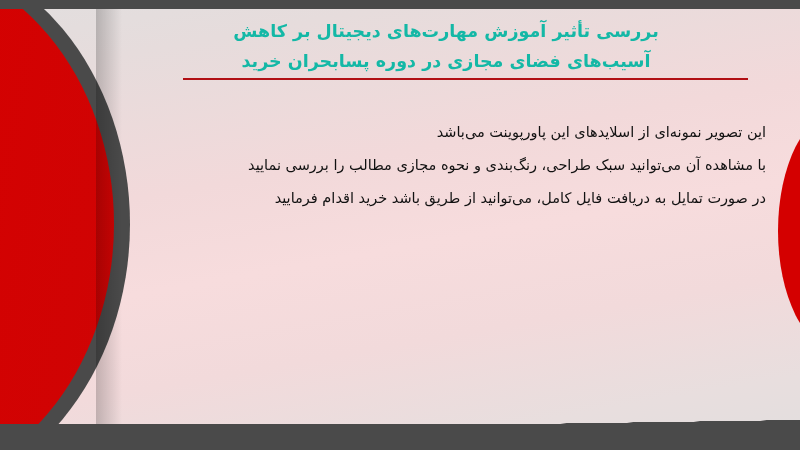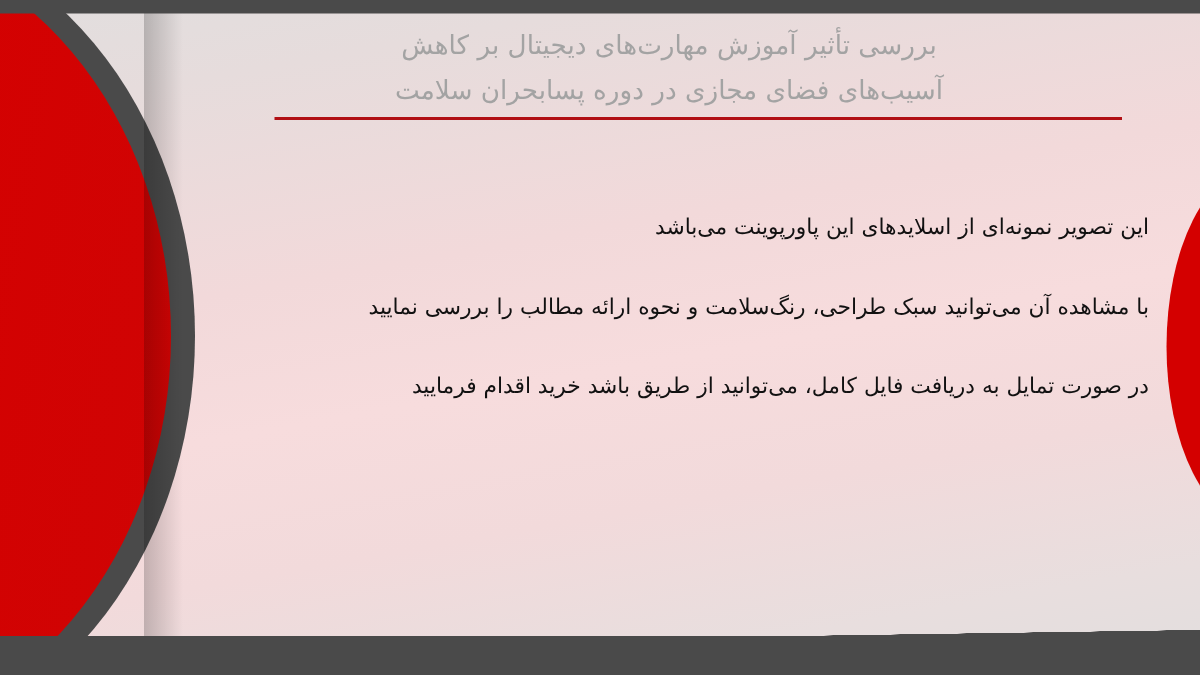--- a/index.html
+++ b/index.html
@@ -108,23 +108,23 @@
   }
 
   .title-block {
     position: absolute;
     right: 18px;
     top: 8px;
     width: 640px;
     text-align: center;
   }
   .title-line {
-    color: #a3a3a3;
+    color: #14b8a6;
     font-size: 17.5px;
-    font-weight: normal;
+    font-weight: bold;
     line-height: 30px;
     white-space: nowrap;
     letter-spacing: -0.1px;
   }
   .title-rule {
     margin-top: 2px;
     margin-right: 18px;
     height: 2px;
     background: #b10f14;
     width: 565px;
@@ -135,21 +135,20 @@
     right: 18px;
     top: 108px;
     width: 628px;
     text-align: right;
   }
   .body-line {
     color: #111111;
     font-size: 14.5px;
     line-height: 33px;
     white-space: nowrap;
-    margin-top: 20px;
   }
 </style>
 </head>
 <body>
 
 <div id="slide">
 
   <div class="surface">
     <div class="arcs">
       <div class="arc" style="left:-520px;top:-430px;width:1500px;height:1500px;border-width:46px;border-color:rgba(255,255,255,0.45) transparent transparent transparent;transform:rotate(-8deg);"></div>
@@ -168,24 +167,24 @@
   <div class="left-shadow"></div>
 
   <div class="top-bar"></div>
   <div class="bottom-edge"></div>
   <div class="bottom-bar"></div>
 
   <div class="content">
 
     <div class="title-block">
       <div class="title-line">بررسی تأثیر آموزش مهارت‌های دیجیتال بر کاهش</div>
-      <div class="title-line">آسیب‌های فضای مجازی در دوره پسابحران سلامت</div>
+      <div class="title-line">آسیب‌های فضای مجازی در دوره پسابحران خرید</div>
       <div class="title-rule"></div>
     </div>
 
     <div class="body-block">
       <div class="body-line">این تصویر نمونه‌ای از اسلایدهای این پاورپوینت می‌باشد</div>
-      <div class="body-line">با مشاهده آن می‌توانید سبک طراحی، رنگ‌سلامت و نحوه ارائه مطالب را بررسی نمایید</div>
+      <div class="body-line">با مشاهده آن می‌توانید سبک طراحی، رنگ‌بندی و نحوه مجازی مطالب را بررسی نمایید</div>
       <div class="body-line">در صورت تمایل به دریافت فایل کامل، می‌توانید از طریق باشد خرید اقدام فرمایید</div>
     </div>
 
   </div>
 </div>
 
 </body></html>

